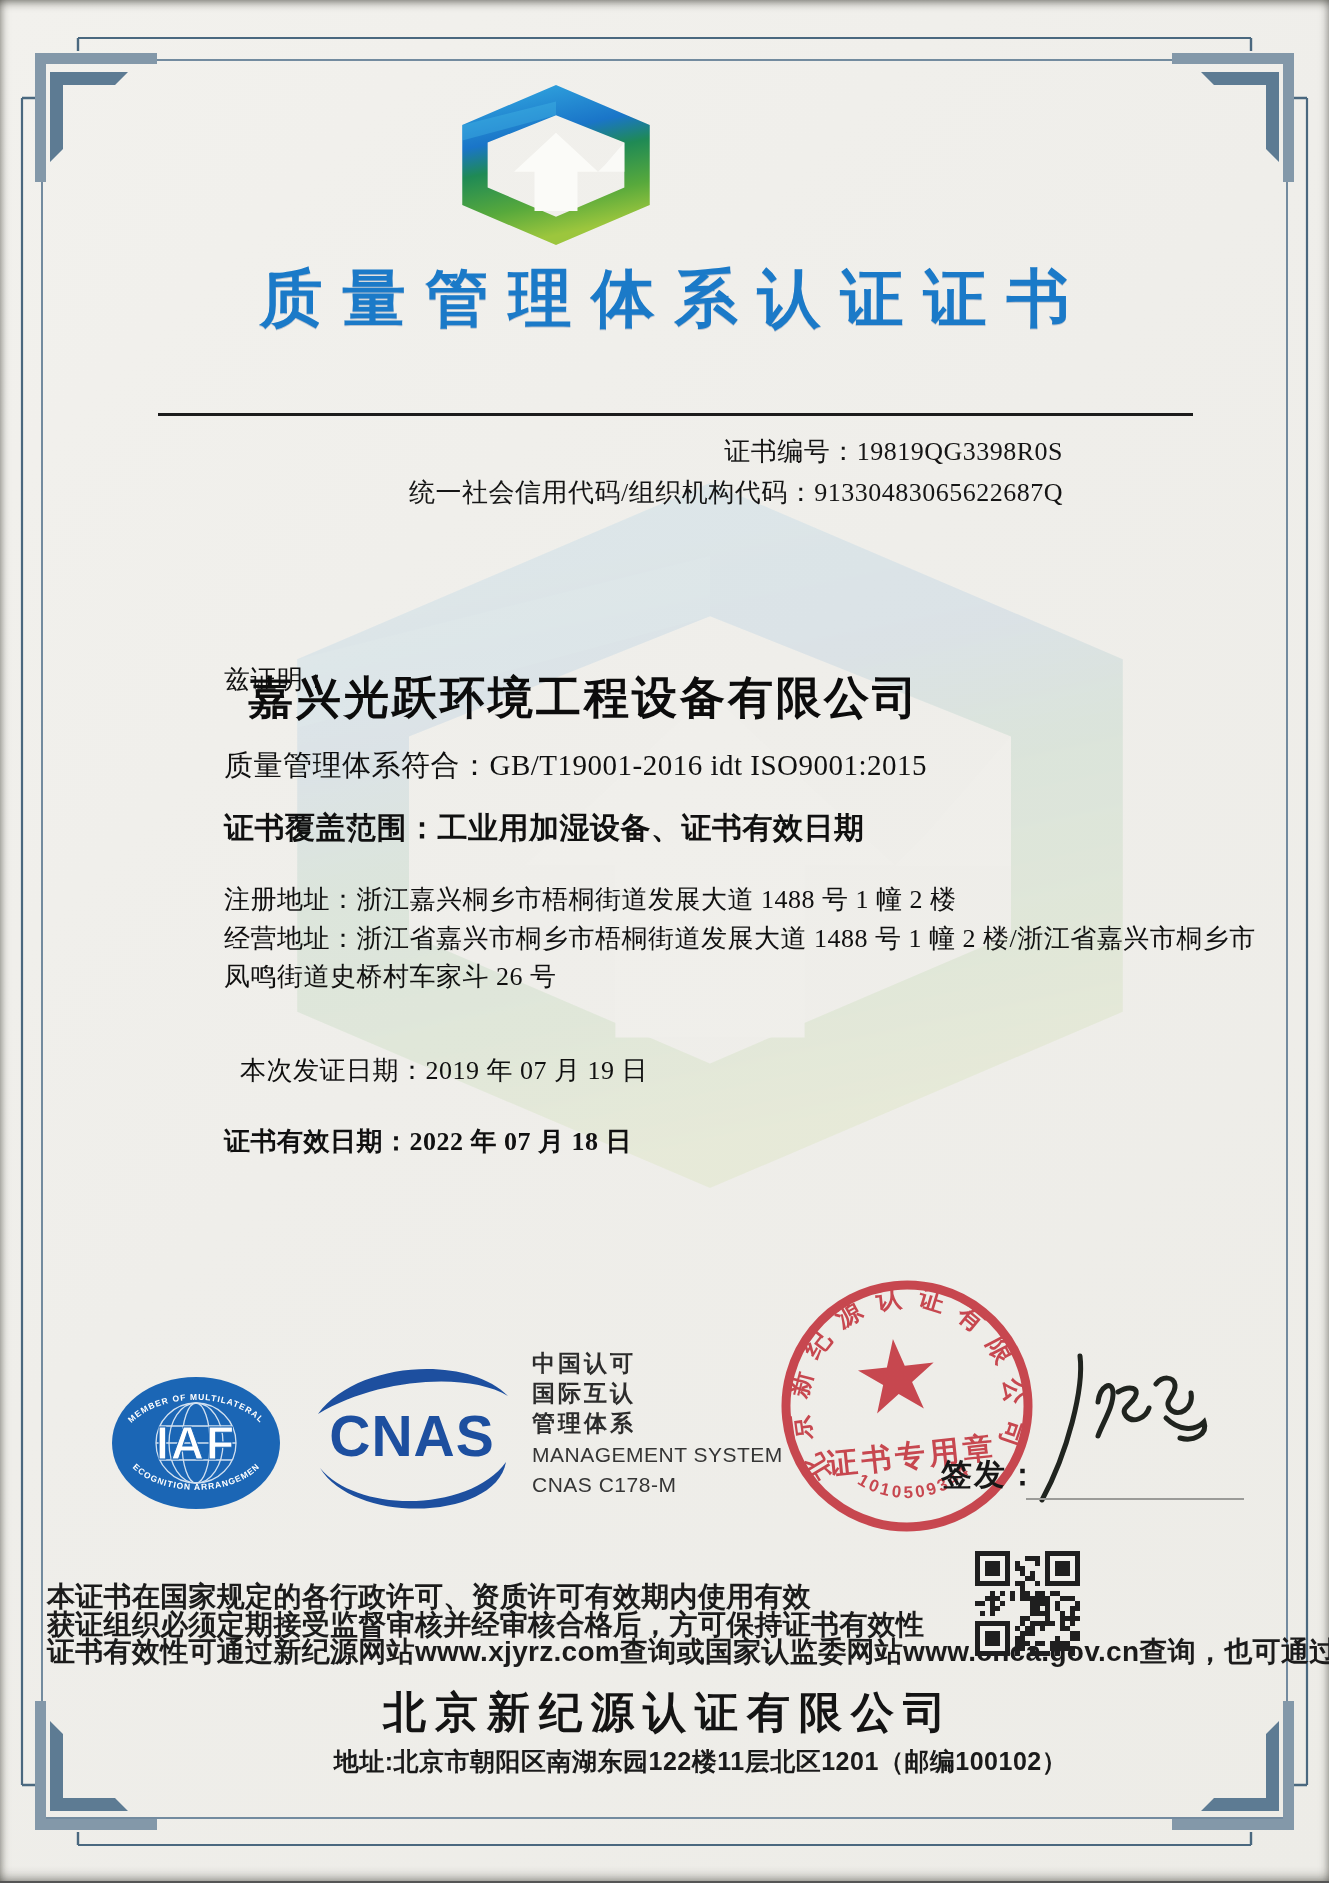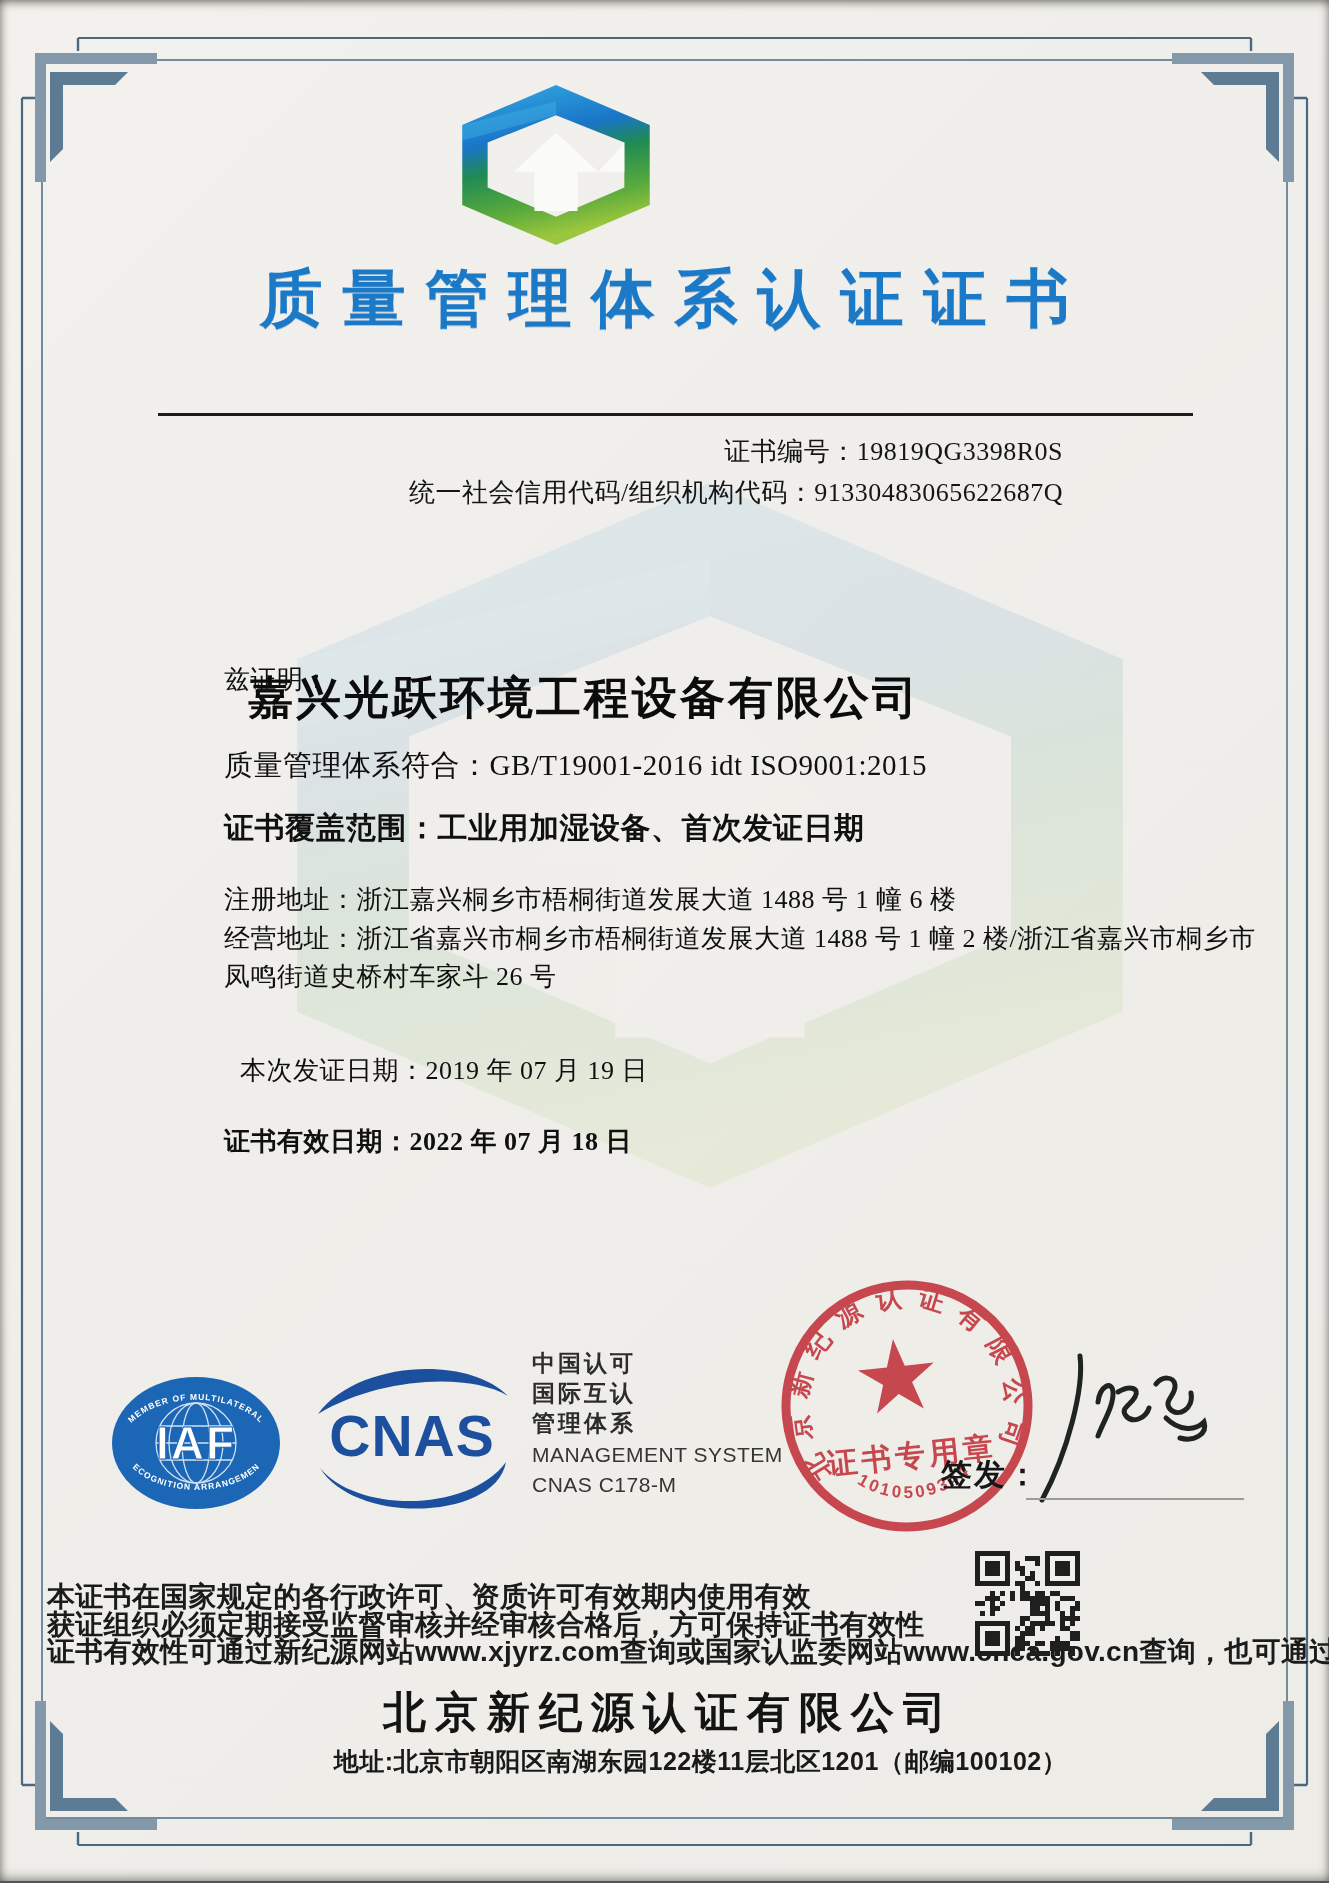--- a/index.html
+++ b/index.html
@@ -127,22 +127,22 @@
   <div class="title-rule"></div>
 
   <div class="certno-block">
     <div><span>证书编号：</span><span>19819QG3398R0S</span></div>
     <div><span>统一社会信用代码/组织机构代码：</span><span>91330483065622687Q</span></div>
   </div>
 
   <div class="bodyline intro">兹证明：</div>
   <div class="bodyline company">嘉兴光跃环境工程设备有限公司</div>
   <div class="bodyline standard">质量管理体系符合：GB/T19001-2016 idt ISO9001:2015</div>
-  <div class="bodyline scope">证书覆盖范围：工业用加湿设备、首次发证日期</div>
-  <div class="bodyline addr1">注册地址：浙江嘉兴桐乡市梧桐街道发展大道 1488 号 1 幢 6 楼</div>
+  <div class="bodyline scope">证书覆盖范围：工业用加湿设备、证书有效日期</div>
+  <div class="bodyline addr1">注册地址：浙江嘉兴桐乡市梧桐街道发展大道 1488 号 1 幢 2 楼</div>
   <div class="bodyline addr2">经营地址：浙江省嘉兴市桐乡市梧桐街道发展大道 1488 号 1 幢 2 楼/浙江省嘉兴市桐乡市</div>
   <div class="bodyline addr3">凤鸣街道史桥村车家斗 26 号</div>
   <div class="bodyline date2">本次发证日期：2019 年 07 月 19 日</div>
   <div class="bodyline date3">证书有效日期：2022 年 07 月 18 日</div>
 
   <svg class="iaf" viewBox="-86 -67 172 134" xmlns="http://www.w3.org/2000/svg" xmlns:xlink="http://www.w3.org/1999/xlink">
     <defs>
       <path id="iafTop" d="M -66 -18 A 74 46 0 0 1 66 -18"></path>
       <path id="iafBot" d="M -64 24 A 74 46 0 0 0 64 24"></path>
     </defs>

